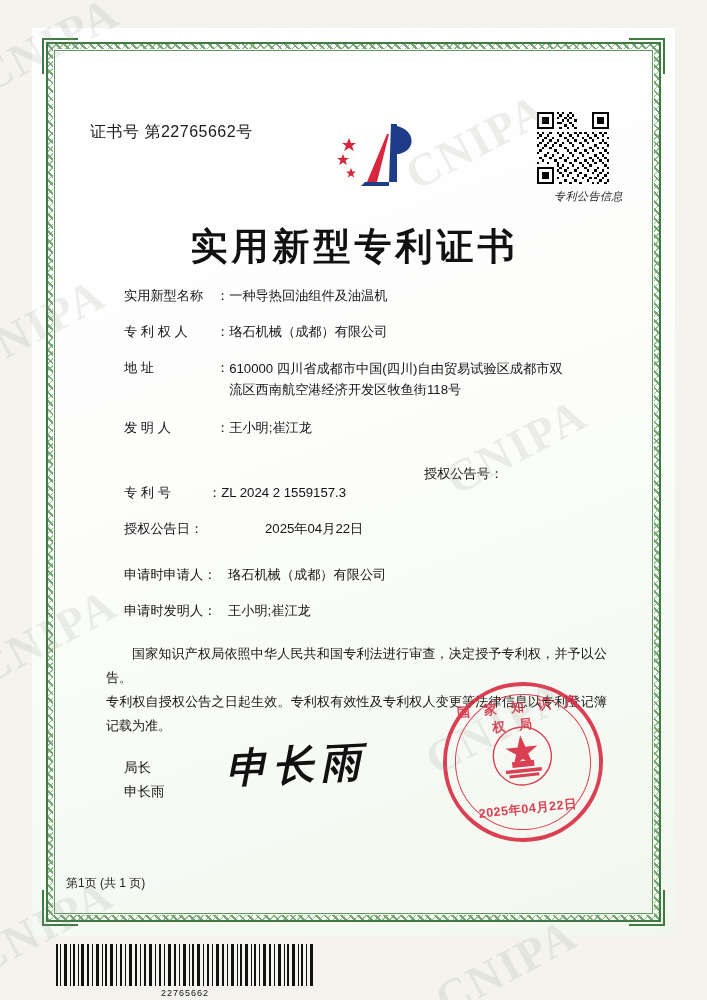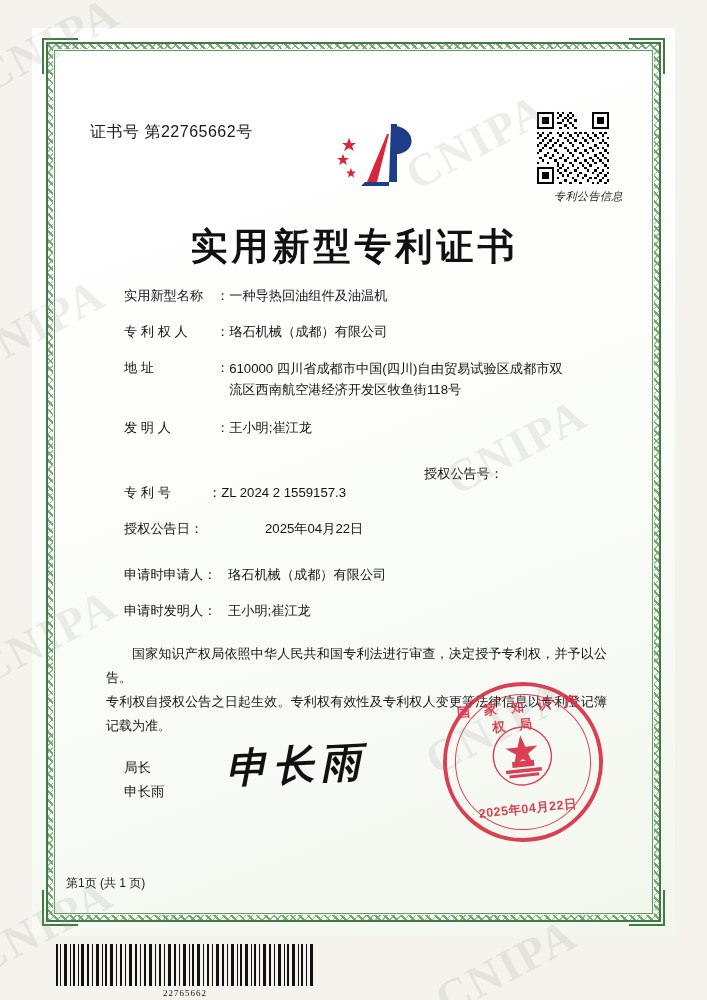--- a/index.html
+++ b/index.html
@@ -304,21 +304,21 @@
     width: 262px;
     height: 42px;
     z-index: 4;
   }
   .barcode-num {
     position: absolute;
     left: 54px;
     bottom: 2px;
     width: 262px;
     text-align: center;
-    font-family: Liberation Serif, serif;
+    font-family: Liberation Sans, sans-serif;
     font-size: 9px;
     color: #111;
     letter-spacing: 1px;
   }
 </style>
 </head>
 <body>
 
 <div class="watermark-layer">
   <div class="wm wm1">CNIPA</div>

